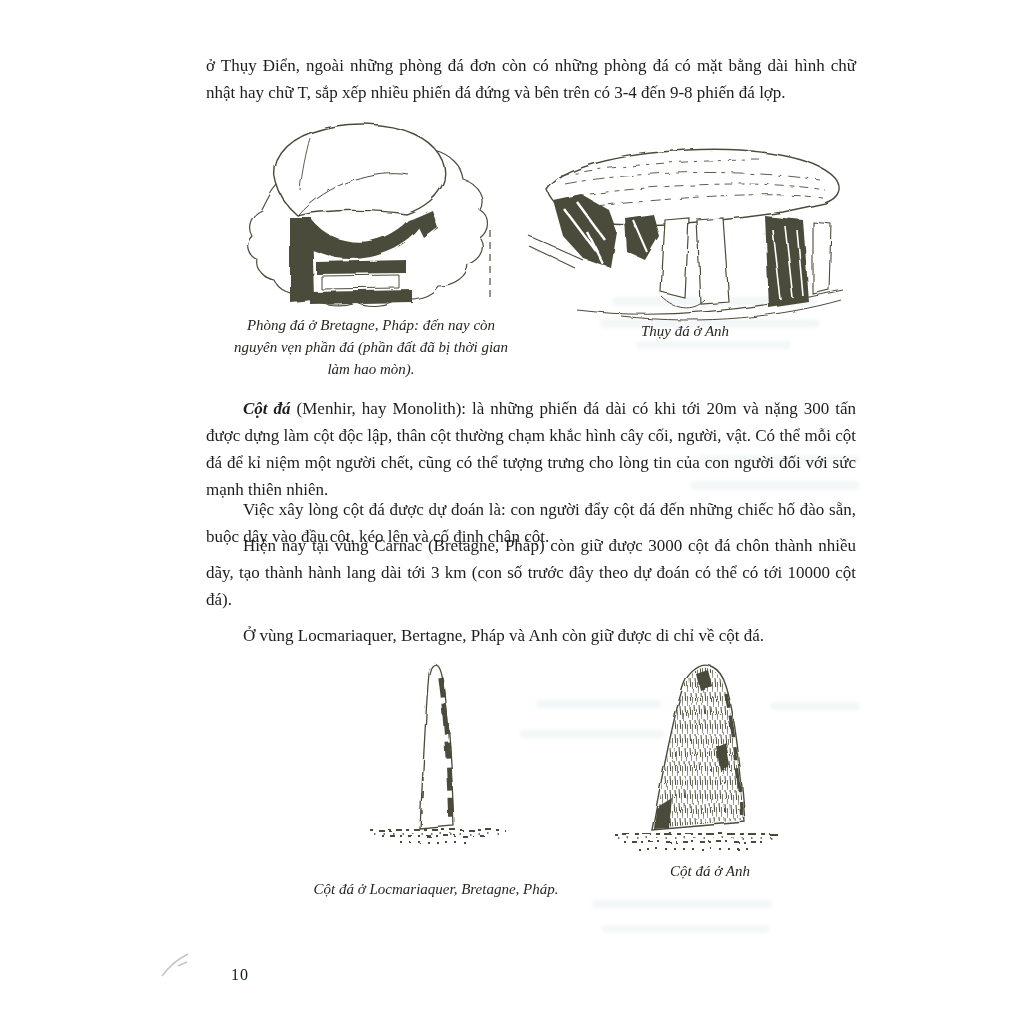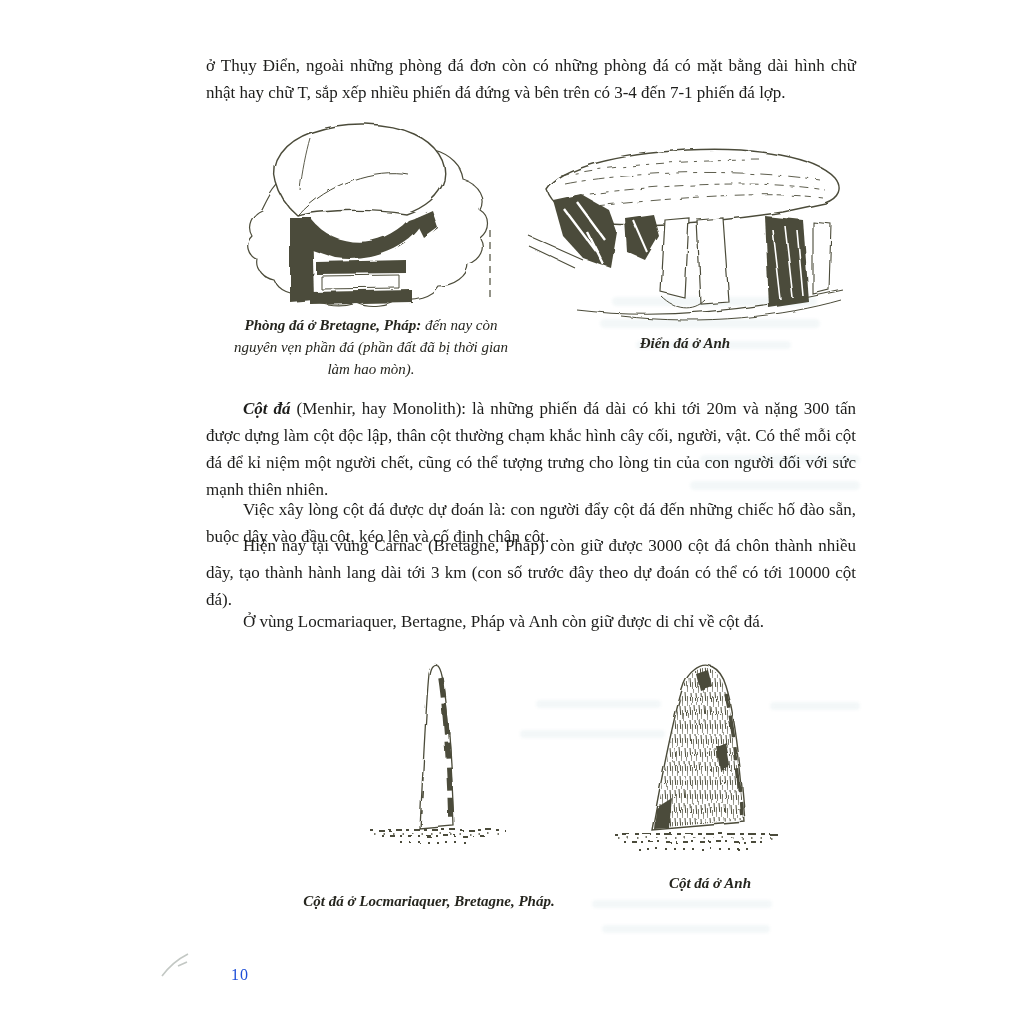--- a/index.html
+++ b/index.html
@@ -15,55 +15,55 @@
     left:206px; width:650px;
     font-size:17px; line-height:27px; text-align:justify;
     color:var(--txt);
   }
   .para.indent { text-indent:37px; }
   .lead-bi { font-weight:bold; font-style:italic; }
   .caption {
     text-align:center; font-style:italic;
     font-size:15px; line-height:22px; color:#26261f;
   }
-  .cap-bold { font-weight:bold;margin-top:12px; }
+  .cap-bold { font-weight:normal; }
   .cap-line { display:block; }
   svg { overflow:visible; display:block; }
   .ink-s { stroke:var(--ink); fill:none; }
   .ink-f { fill:var(--ink); stroke:none; }
   .paper-f { fill:#ffffff; }
   .bleed {
     position:absolute; background:#6fa3ad; opacity:0.08;
     border-radius:5px; filter:blur(1.6px); pointer-events:none;
   }
-  .pagenum { font-size:16px; color:#1d4ed8; letter-spacing:1px; }
+  .pagenum { font-size:16px; color:#0f172a; letter-spacing:1px; }
 </style>
 </head>
 <body>
 
 <div class="bleed" style="left:612px; top:297px; width:205px; height:9px;"></div>
 <div class="bleed" style="left:600px; top:319px; width:220px; height:9px;"></div>
 <div class="bleed" style="left:636px; top:341px; width:155px; height:8px;"></div>
 <div class="bleed" style="left:700px; top:455px; width:160px; height:9px;"></div>
 <div class="bleed" style="left:690px; top:481px; width:170px; height:9px;"></div>
 <div class="bleed" style="left:536px; top:700px; width:125px; height:8px;"></div>
 <div class="bleed" style="left:520px; top:730px; width:145px; height:8px;"></div>
 <div class="bleed" style="left:770px; top:702px; width:90px; height:8px;"></div>
 <div class="bleed" style="left:592px; top:900px; width:180px; height:8px;"></div>
 <div class="bleed" style="left:602px; top:925px; width:168px; height:8px;"></div>
 
-<p class="abs para" style="top:52px;">ở Thụy Điển, ngoài những phòng đá đơn còn có những phòng đá có mặt bằng dài hình chữ nhật hay chữ T, sắp xếp nhiều phiến đá đứng và bên trên có 3-4 đến 7-1 phiến đá lợp.</p>
+<p class="abs para" style="top:52px;">ở Thụy Điển, ngoài những phòng đá đơn còn có những phòng đá có mặt bằng dài hình chữ nhật hay chữ T, sắp xếp nhiều phiến đá đứng và bên trên có 3-4 đến 9-8 phiến đá lợp.</p>
 
 <p class="abs para indent" style="top:395px;"><span class="lead-bi">Cột đá</span><span> (Menhir, hay Monolith): là những phiến đá dài có khi tới 20m và nặng 300 tấn được dựng làm cột độc lập, thân cột thường chạm khắc hình cây cối, người, vật. Có thể mỗi cột đá để kỉ niệm một người chết, cũng có thể tượng trưng cho lòng tin của con người đối với sức mạnh thiên nhiên.</span></p>
 
 <p class="abs para indent" style="top:496px;">Việc xây lòng cột đá được dự đoán là: con người đẩy cột đá đến những chiếc hố đào sẵn, buộc dây vào đầu cột, kéo lên và cố định chân cột.</p>
 
 <p class="abs para indent" style="top:532px;">Hiện nay tại vùng Carnac (Bretagne, Pháp) còn giữ được 3000 cột đá chôn thành nhiều dãy, tạo thành hành lang dài tới 3 km (con số trước đây theo dự đoán có thể có tới 10000 cột đá).</p>
 
-<p class="abs para indent" style="top:608px;">Ở vùng Locmariaquer, Bertagne, Pháp và Anh còn giữ được di chỉ về cột đá.</p>
+<p class="abs para indent" style="top:622px;">Ở vùng Locmariaquer, Bertagne, Pháp và Anh còn giữ được di chỉ về cột đá.</p>
 
 <div class="abs" style="left:218px; top:118px; width:292px; height:198px;">
   <svg width="292" height="198" viewBox="0 0 292 198">
     <defs>
       <filter id="rough1" x="-15%" y="-15%" width="130%" height="130%">
         <feTurbulence type="fractalNoise" baseFrequency="0.045" numOctaves="2" seed="7" result="n"></feTurbulence>
         <feDisplacementMap in="SourceGraphic" in2="n" scale="5"></feDisplacementMap>
       </filter>
     </defs>
     <g filter="url(#rough1)">
@@ -116,21 +116,21 @@
       <path class="ink-s" stroke-width="1.1" d="M4,96 L58,120 M4,106 L50,128"></path>
       <path class="ink-s" stroke-width="1.1" d="M52,170 C130,180 220,172 318,150"></path>
       <path class="ink-s" stroke-width="1" d="M96,176 C180,186 260,176 316,160"></path>
       <path class="ink-s" stroke-width="1" d="M136,156 C150,170 168,172 180,160"></path>
     </g>
   </svg>
 </div>
 
 <div class="abs caption" style="left:225px; top:314px; width:292px;"><span class="cap-bold">Phòng đá ở Bretagne, Pháp:</span><span> đến nay còn nguyên vẹn phần đá (phần đất đã bị thời gian làm hao mòn).</span></div>
 
-<div class="abs caption cap-bold" style="left:610px; top:320px; width:150px;">Điển đá ở Anh</div>
+<div class="abs caption cap-bold" style="left:610px; top:320px; width:150px;">Thụy đá ở Anh</div>
 
 <div class="abs" style="left:360px; top:658px; width:155px; height:208px;">
   <svg width="155" height="208" viewBox="0 0 155 208">
     <defs>
       <filter id="rough3" x="-15%" y="-15%" width="130%" height="130%">
         <feTurbulence type="fractalNoise" baseFrequency="0.05" numOctaves="2" seed="11" result="n"></feTurbulence>
         <feDisplacementMap in="SourceGraphic" in2="n" scale="4"></feDisplacementMap>
       </filter>
     </defs>
     <g filter="url(#rough3)">
@@ -171,21 +171,21 @@
       <path class="ink-s" stroke-width="3.5" stroke-dasharray="14 8 22 10" d="M118,44 C126,80 131,130 134,168"></path>
 
       <path class="ink-s" stroke-width="2" stroke-dasharray="4 4 8 5" d="M6,184 H174"></path>
       <path class="ink-s" stroke-width="2" stroke-dasharray="2 6 5 4" d="M16,192 H160"></path>
       <path class="ink-s" stroke-width="1.8" stroke-dasharray="2 7" d="M30,199 H140"></path>
       <path class="ink-s" stroke-width="1.4" stroke-dasharray="1.5 8" d="M10,188 H170"></path>
     </g>
   </svg>
 </div>
 
-<div class="abs caption" style="left:279px; top:878px; width:300px;">
+<div class="abs caption" style="left:286px; top:878px; width:300px;">
   <span class="cap-line cap-bold">Cột đá ở Locmariaquer, Bretagne, Pháp.</span>
 </div>
 
 <div class="abs caption cap-bold" style="left:640px; top:860px; width:140px;">Cột đá ở Anh</div>
 
 <div class="abs" style="left:158px; top:948px; width:40px; height:40px;">
   <svg width="40" height="40" viewBox="0 0 40 40">
     <path d="M4,28 C10,20 18,12 30,6 M20,18 l9,-4" stroke="#c3c8c4" stroke-width="1.6" fill="none"></path>
   </svg>
 </div>

